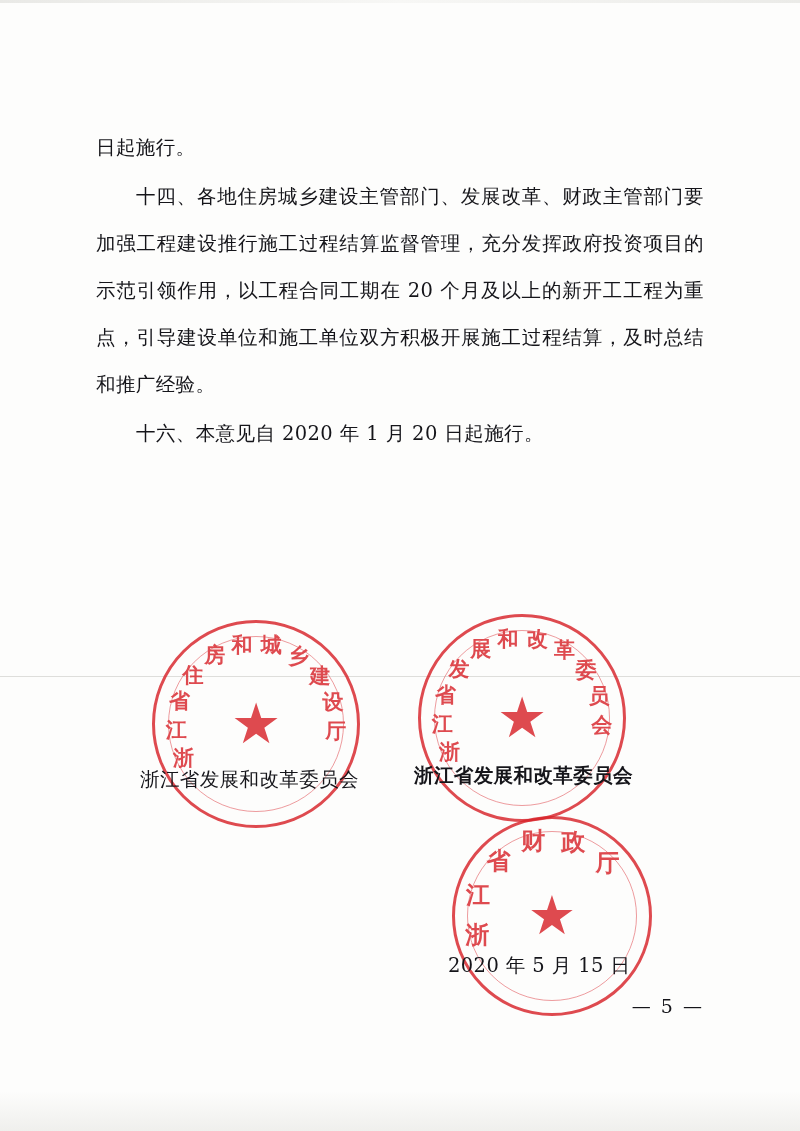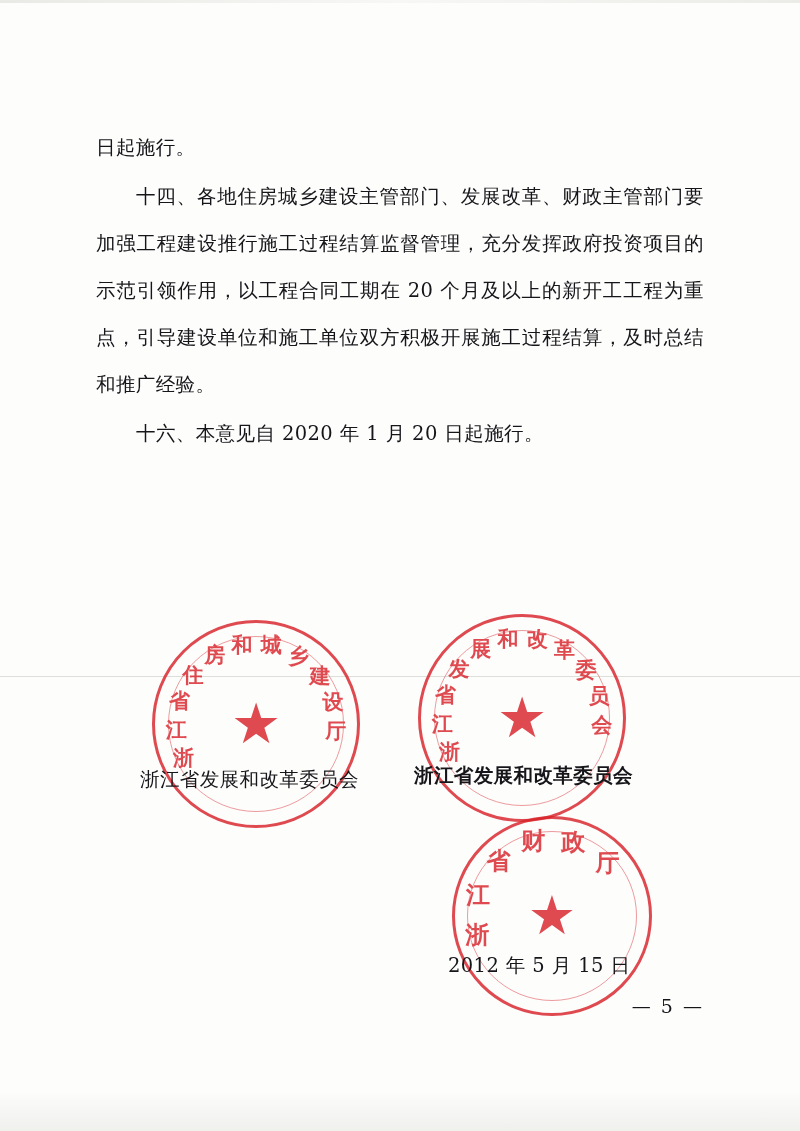--- a/index.html
+++ b/index.html
@@ -257,19 +257,19 @@
             <span style="left:0;top:-77px;transform:translate(-50%,-50%) rotate(-16deg);font-size:24px;">政</span>
           </div>
         <div class="seal-char" style="transform:translate(-50%,-50%) rotate(46deg);">
             <span style="left:0;top:-77px;transform:translate(-50%,-50%) rotate(-46deg);font-size:24px;">厅</span>
           </div>
       </div>
     </div>
 
     <div class="sig-line sig1">浙江省发展和改革委员会</div>
     <div class="sig-line sig2">浙江省发展和改革委员会</div>
-    <div class="sig-line sig4">2012 年 5 月 15 日</div>
+    <div class="sig-line sig4">2020 年 5 月 15 日</div>
   </div>
 
   <div class="page-num">— 5 —</div>
 
   <div class="scan-edge-bottom"></div>
 </div>
 
 </body></html>

